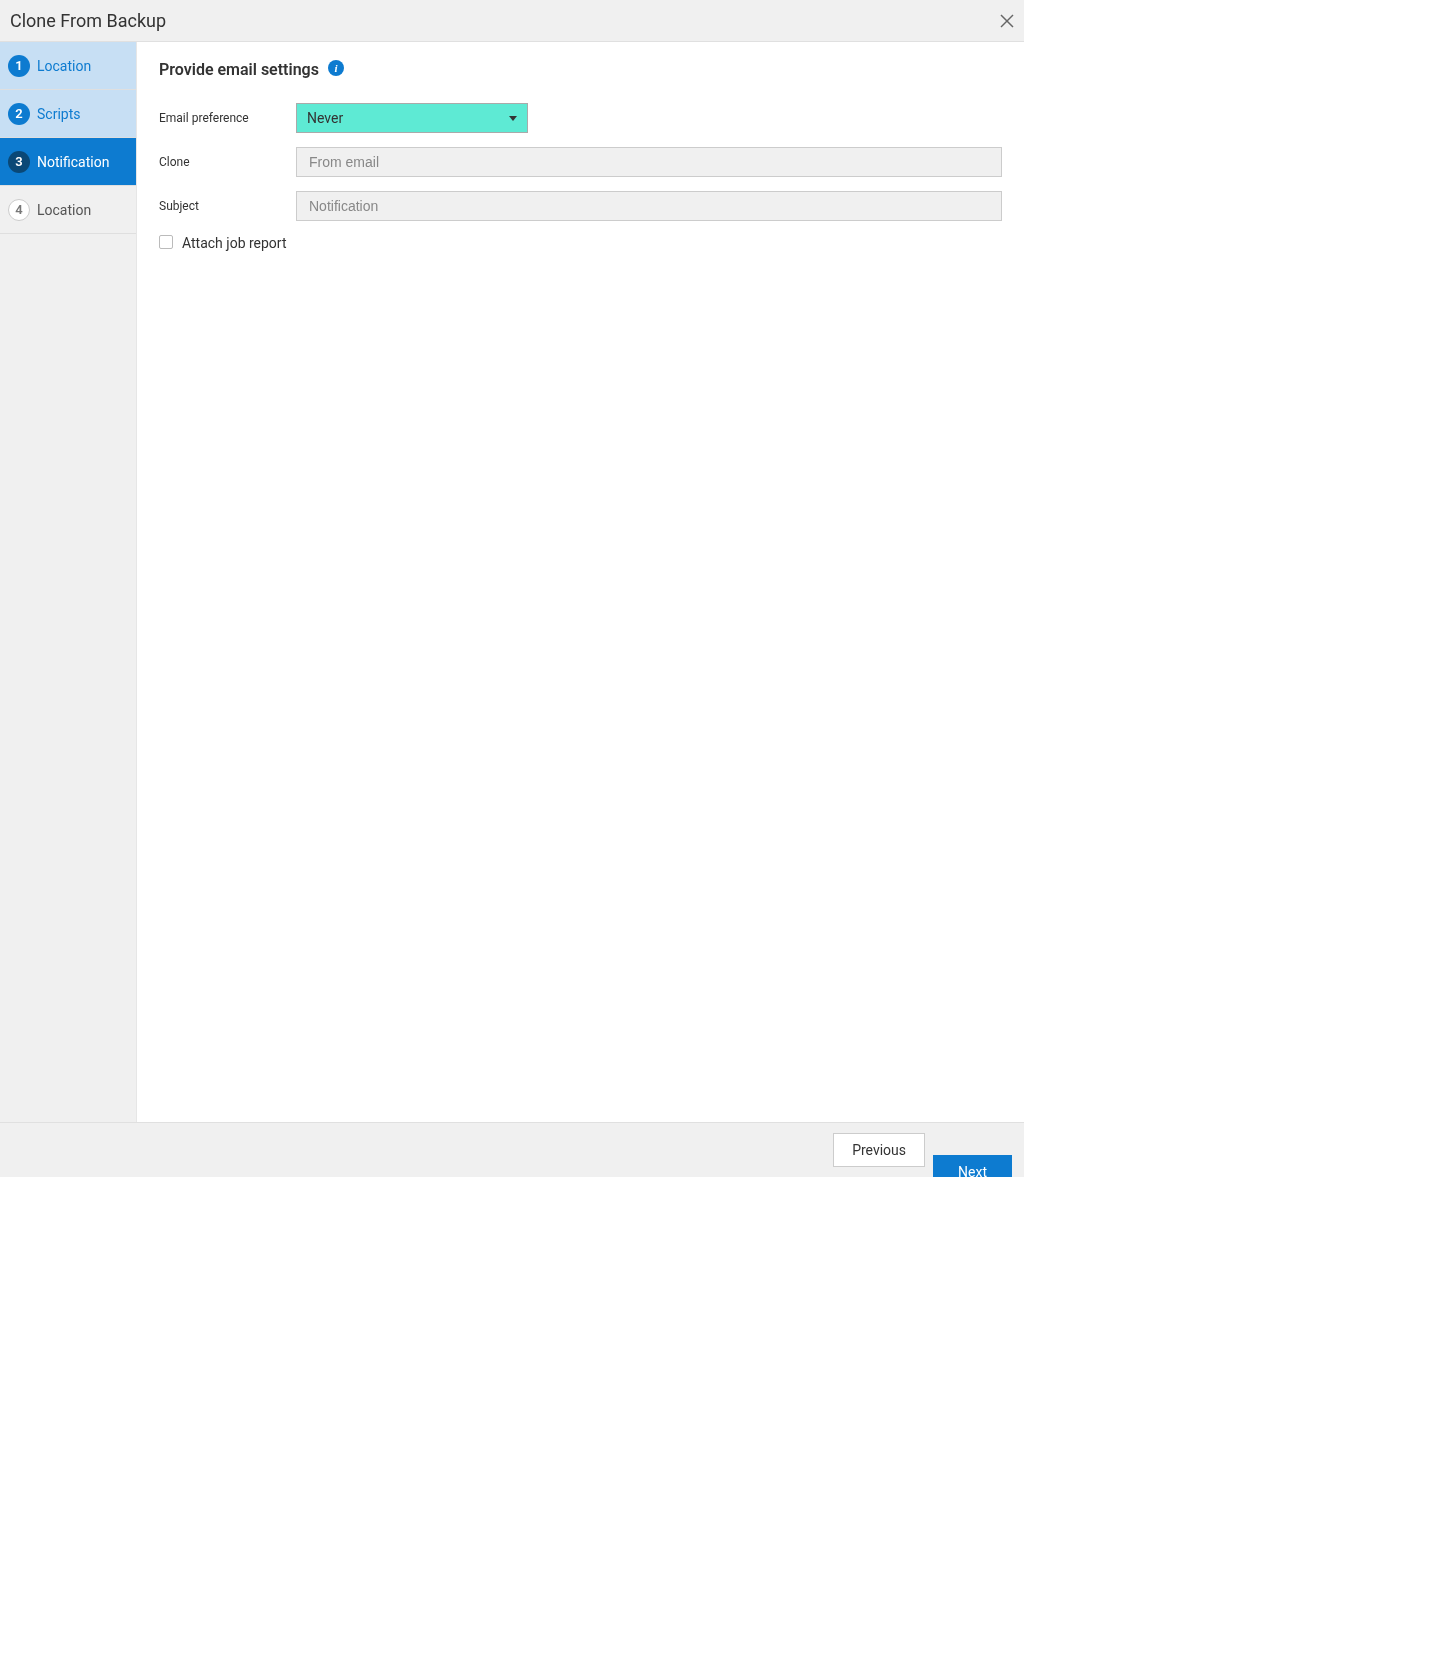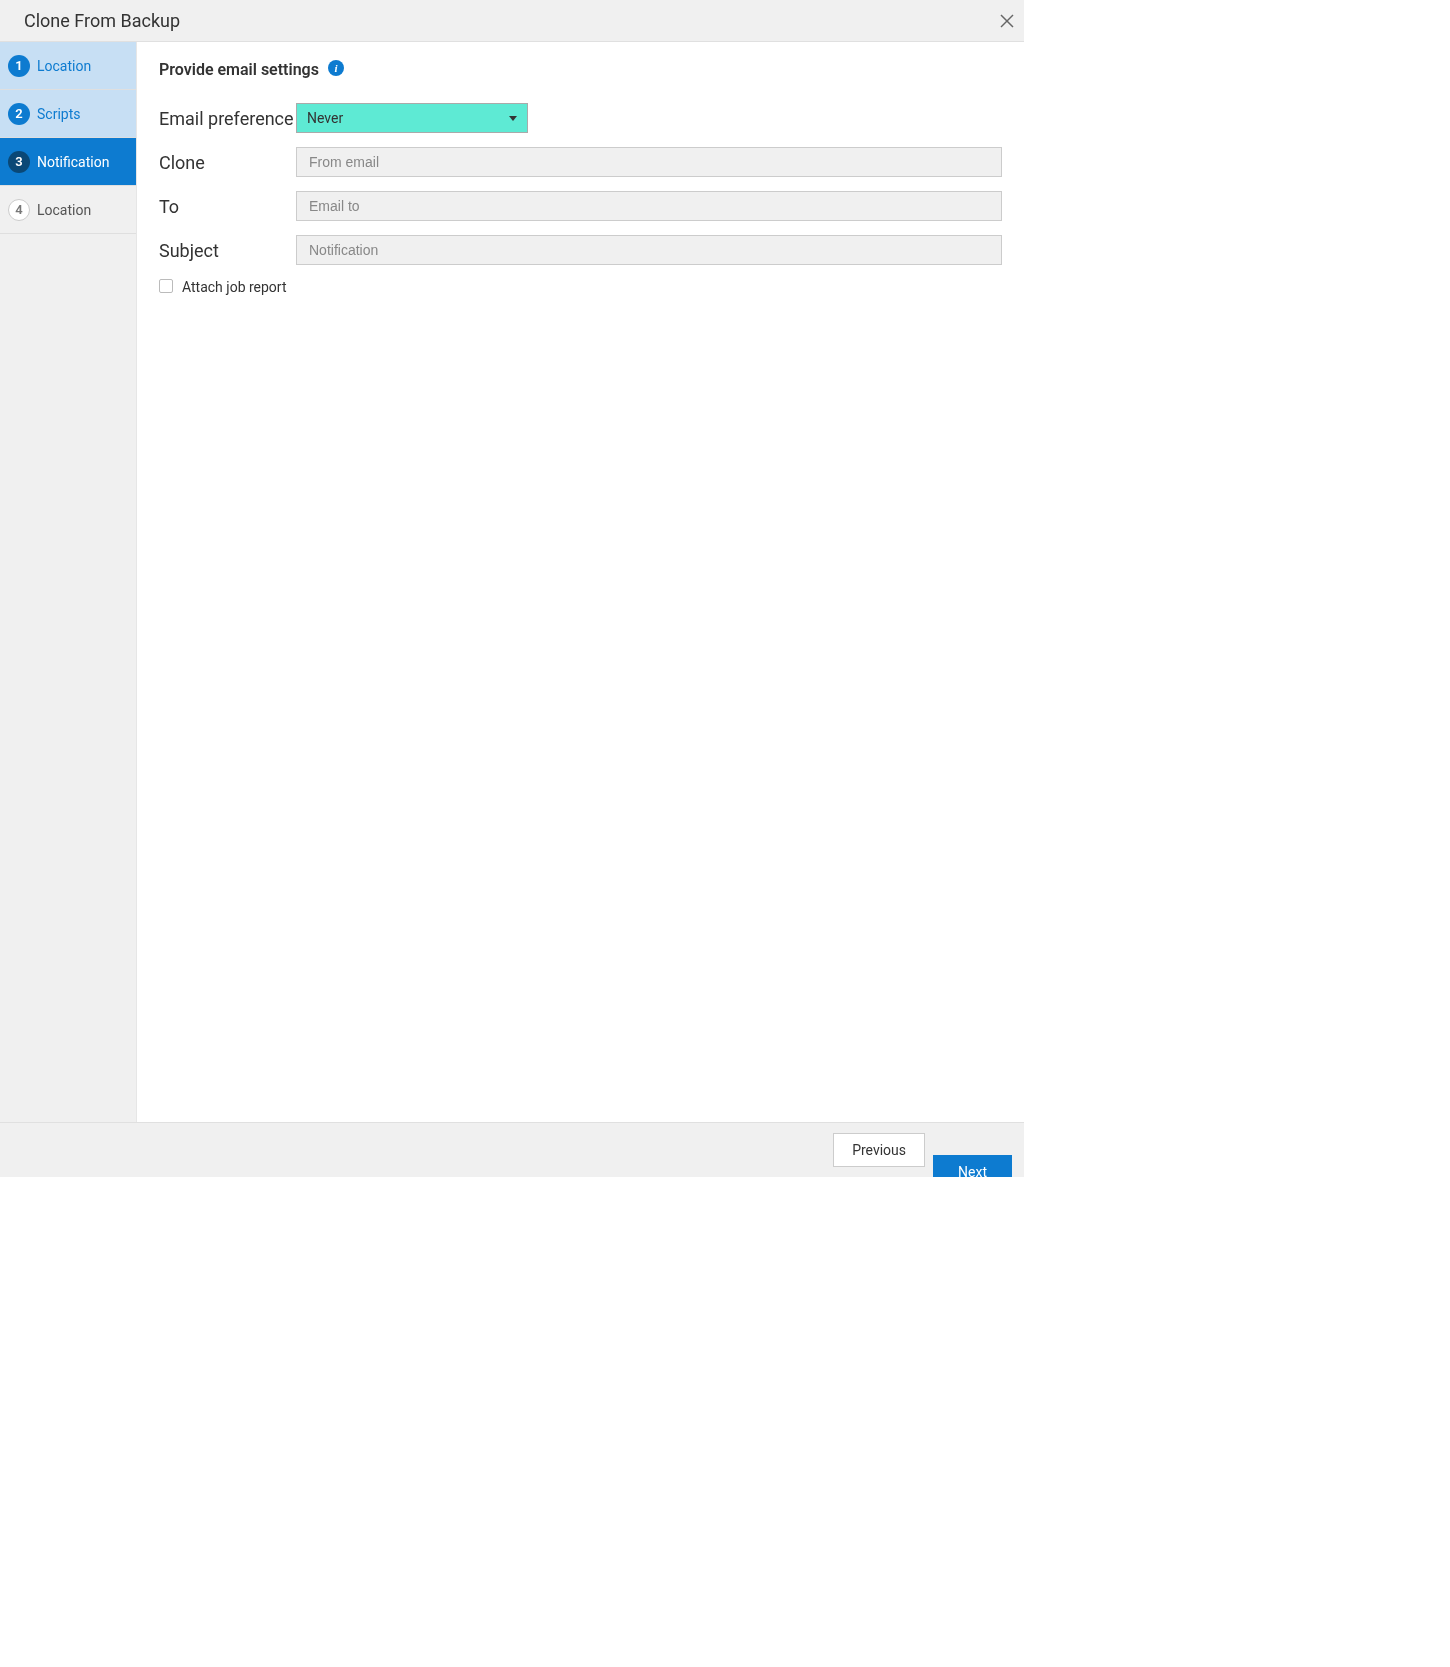--- a/index.html
+++ b/index.html
@@ -19,21 +19,21 @@
       display: flex;
       flex-direction: column;
       background: #ffffff;
     }
     .header {
       height: 42px;
       background: #f0f0f0;
       display: flex;
       align-items: center;
       justify-content: space-between;
-      padding: 0 8px 0 24px;
+      padding: 0 8px 0 10px;
       border-bottom: 1px solid #e0e0e0;
     }
     .header-title {
       font-size: 18px;
       color: #333333;
       font-weight: 400;
     }
     .close-button {
       width: 18px;
       height: 18px;
@@ -142,21 +142,21 @@
       font-family: Georgia, serif;
     }
     .form-row {
       display: flex;
       align-items: center;
       margin-bottom: 14px;
     }
     .form-label {
       width: 137px;
       color: #333333;
-      font-size: 18px;
+      font-size: 12px;
       flex-shrink: 0;
     }
     .dropdown {
       width: 232px;
       height: 30px;
       border: 1px solid #aaaaaa;
       background: #5eead4;
       display: flex;
       align-items: center;
       justify-content: space-between;
@@ -285,24 +285,20 @@
           <span class="dropdown-value">Never</span>
           <span class="dropdown-arrow"></span>
         </div>
       </div>
 
       <div class="form-row">
         <div class="form-label">Clone</div>
         <input type="text" class="text-input" disabled="" placeholder="From email" style="">
       </div>
 
-      <div class="form-row">
-        <div class="form-label">To</div>
-        <input type="text" class="text-input" disabled="" placeholder="Email to" style="">
-      </div>
 
       <div class="form-row">
         <div class="form-label">Subject</div>
         <input type="text" class="text-input" disabled="" placeholder="Notification" style="">
       </div>
 
       <div class="checkbox-row">
         <div class="checkbox"></div>
         <div class="checkbox-label">Attach job report</div>
       </div>

